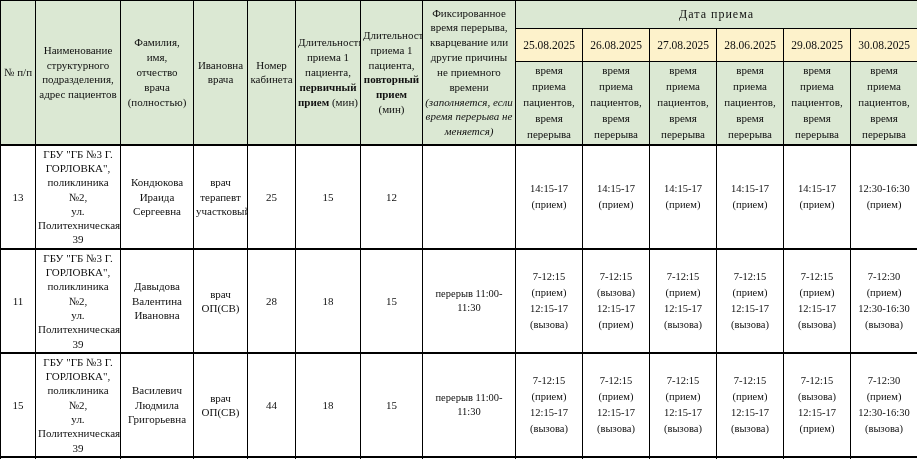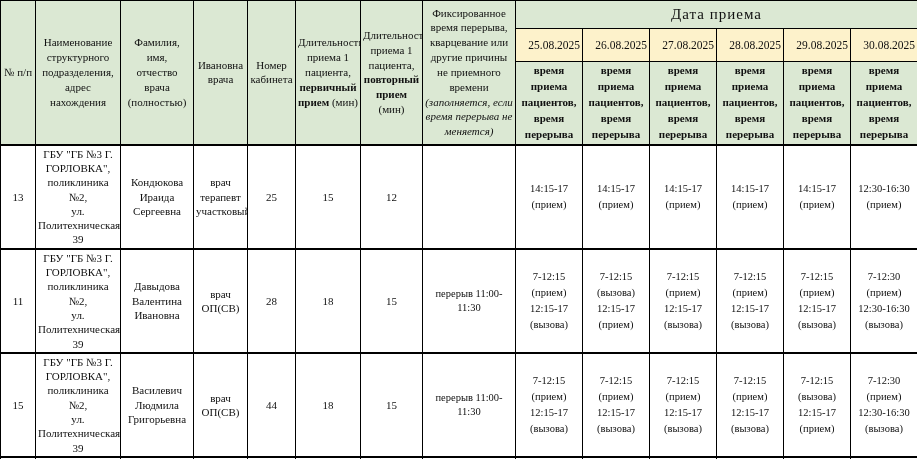--- a/index.html
+++ b/index.html
@@ -22,27 +22,26 @@
     color: #111;
     white-space: pre-line;
     overflow: hidden;
   }
   tr.data > td { border-top-width: 2px; }
   .hdr {
     background: #dbe8d3;
     font-size: 11px;
     line-height: 1.35;
   }
-  .grp { font-size: 15px; letter-spacing: 1px; }
+  .grp { font-size: 12px; letter-spacing: 1px; }
   .date-hdr {
     background: #fdf2cb;
     font-size: 11.5px;
-    text-align: right;
-  }
-  .sub { font-size: 11px; line-height: 1.45; font-weight: bold; }
+  }
+  .sub { font-size: 11px; line-height: 1.45; }
   .ws-normal { white-space: normal; }
   tbody td { font-size: 11px; line-height: 1.3; }
   td.sched { font-size: 10.5px; line-height: 1.5; font-family: Liberation Serif, serif; }
   td.brk { font-size: 10.5px; }
   .b { font-weight: bold; }
   .i { font-style: italic; }
 </style>
 </head>
 <body>
 
@@ -62,38 +61,38 @@
       <col style="width:67px">
     <col style="width:67px">
       <col style="width:67px">
   </colgroup>
   <thead>
     <tr style="height:28px">
       <td class="hdr" rowspan="3">№ п/п</td>
       <td class="hdr" rowspan="3">Наименование
 структурного
 подразделения,
-адрес нахождения</td>
+адрес пациентов</td>
       <td class="hdr" rowspan="3">Фамилия, имя,
 отчество врача
 (полностью)</td>
       <td class="hdr" rowspan="3">Ивановна
 врача</td>
       <td class="hdr" rowspan="3">Номер
 кабинета</td>
       <td class="hdr ws-normal" rowspan="3"><span>Длительность приема 1 пациента,</span> <span class="b">первичный прием</span> <span>(мин)</span></td>
       <td class="hdr ws-normal" rowspan="3"><span>Длительность приема 1 пациента,</span> <span class="b">повторный прием</span> <span>(мин)</span></td>
       <td class="hdr ws-normal" rowspan="3"><span>Фиксированное время перерыва, кварцевание или другие причины не приемного времени</span> <span class="i">(заполняется, если время перерыва не меняется)</span></td>
       <td class="hdr grp" colspan="6">Дата приема</td>
     </tr>
     <tr style="height:33px">
       <td class="date-hdr">25.08.2025</td>
       <td class="date-hdr">26.08.2025</td>
       <td class="date-hdr">27.08.2025</td>
-      <td class="date-hdr">28.08.2025</td>
+      <td class="date-hdr">28.06.2025</td>
       <td class="date-hdr">29.08.2025</td>
       <td class="date-hdr">30.08.2025</td>
     </tr>
     <tr style="height:59px">
       <td class="hdr sub">время приема
 пациентов,
 время
 перерыва</td>
       <td class="hdr sub">время приема
 пациентов,

